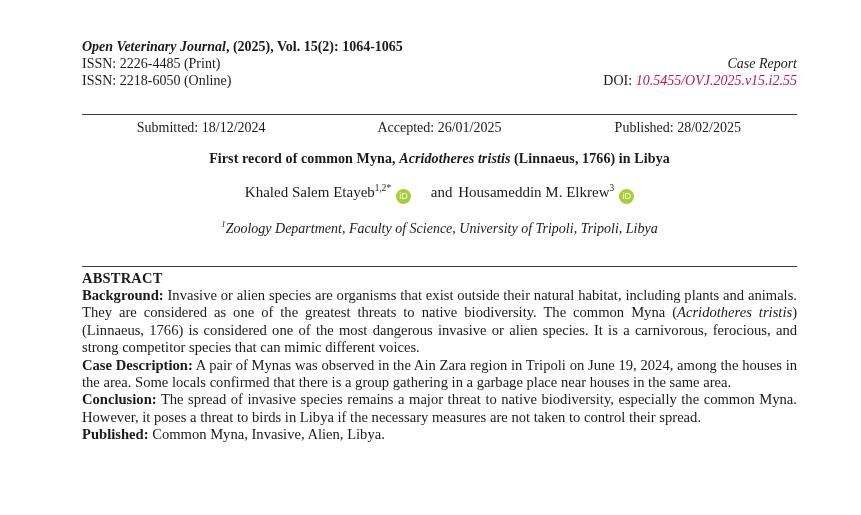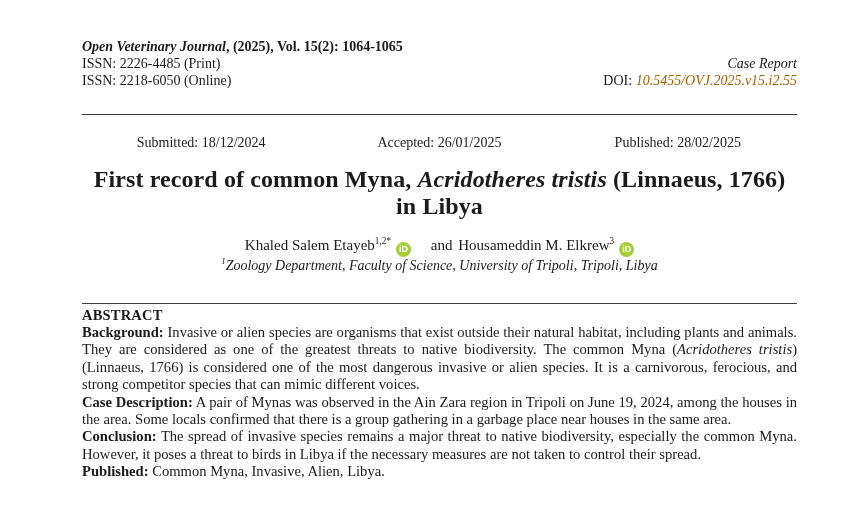--- a/index.html
+++ b/index.html
@@ -16,44 +16,44 @@
     padding: 38px 64px 0 82px;
     background: #ffffff;
   }
   
   .header { display: flex; justify-content: space-between; align-items: flex-start; font-size: 14px; line-height: 17px; gap: 6px; }
   .journal-name { font-weight: bold; font-style: italic; }
   .journal-rest { font-weight: bold; }
   .header-right { text-align: right; padding-top: 17px; }
   .article-type { font-style: italic; }
   .doi-line { margin-top: 0; }
-  .doi-link { font-style: italic; color: #a16207; text-decoration: none; cursor: pointer; }
+  .doi-link { font-style: italic; color: #be185d; text-decoration: none; cursor: pointer; }
   
   .rule { border: none; border-top: 1.2px solid #3c3c3c; height: 0; }
   .rule-top { margin-top: 25px; }
   .rule-abstract { margin-top: 29px; }
   
-  .dates { display: flex; font-size: 14px; margin-top: 20px; }
+  .dates { display: flex; font-size: 14px; margin-top: 5px; }
   .dates .date-cell { flex: 1; text-align: center; }
   
-  .title { font-size: 24px; font-weight: bold; text-align: center; margin-top: 15px; letter-spacing: 0.1px; }
+  .title { font-size: 14px; font-weight: bold; text-align: center; margin-top: 15px; letter-spacing: 0.1px; }
   .title .species { font-style: italic; }
   
   .authors { text-align: center; font-size: 15px; margin-top: 17px; }
   sup { font-size: 0.62em; vertical-align: super; line-height: 0; }
   .orcid-badge {
     display: inline-block; width: 15px; height: 15px; border-radius: 50%;
     background: #a6ce39; color: #ffffff;
-    font-family: "Liberation Sans", sans-serif; font-size: 9px; font-weight: bold;
+    font-family: "Liberation Sans", sans-serif; font-size: 9px; font-weight: normal;
     line-height: 15px; text-align: center; vertical-align: -2px; margin-left: 5px;
     cursor: pointer;
   }
   .author-sep { margin: 0 2px 0 16px; }
   
-  .affiliations { text-align: center; font-style: italic; font-size: 14px; line-height: 17px; }
+  .affiliations { text-align: center; font-style: italic; font-size: 14px; line-height: 17px; margin-top: 16px; }
   
   .abstract-heading { font-weight: bold; font-size: 14.5px; margin-top: 3px; letter-spacing: 0.2px; }
   .abstract-body { font-size: 14.6px; line-height: 17.4px; text-align: justify; }
   .abstract-body p { margin: 0; }
   .lead { font-weight: bold; }
   .sp-italic { font-style: italic; }
 </style>
 </head>
 <body>
 

